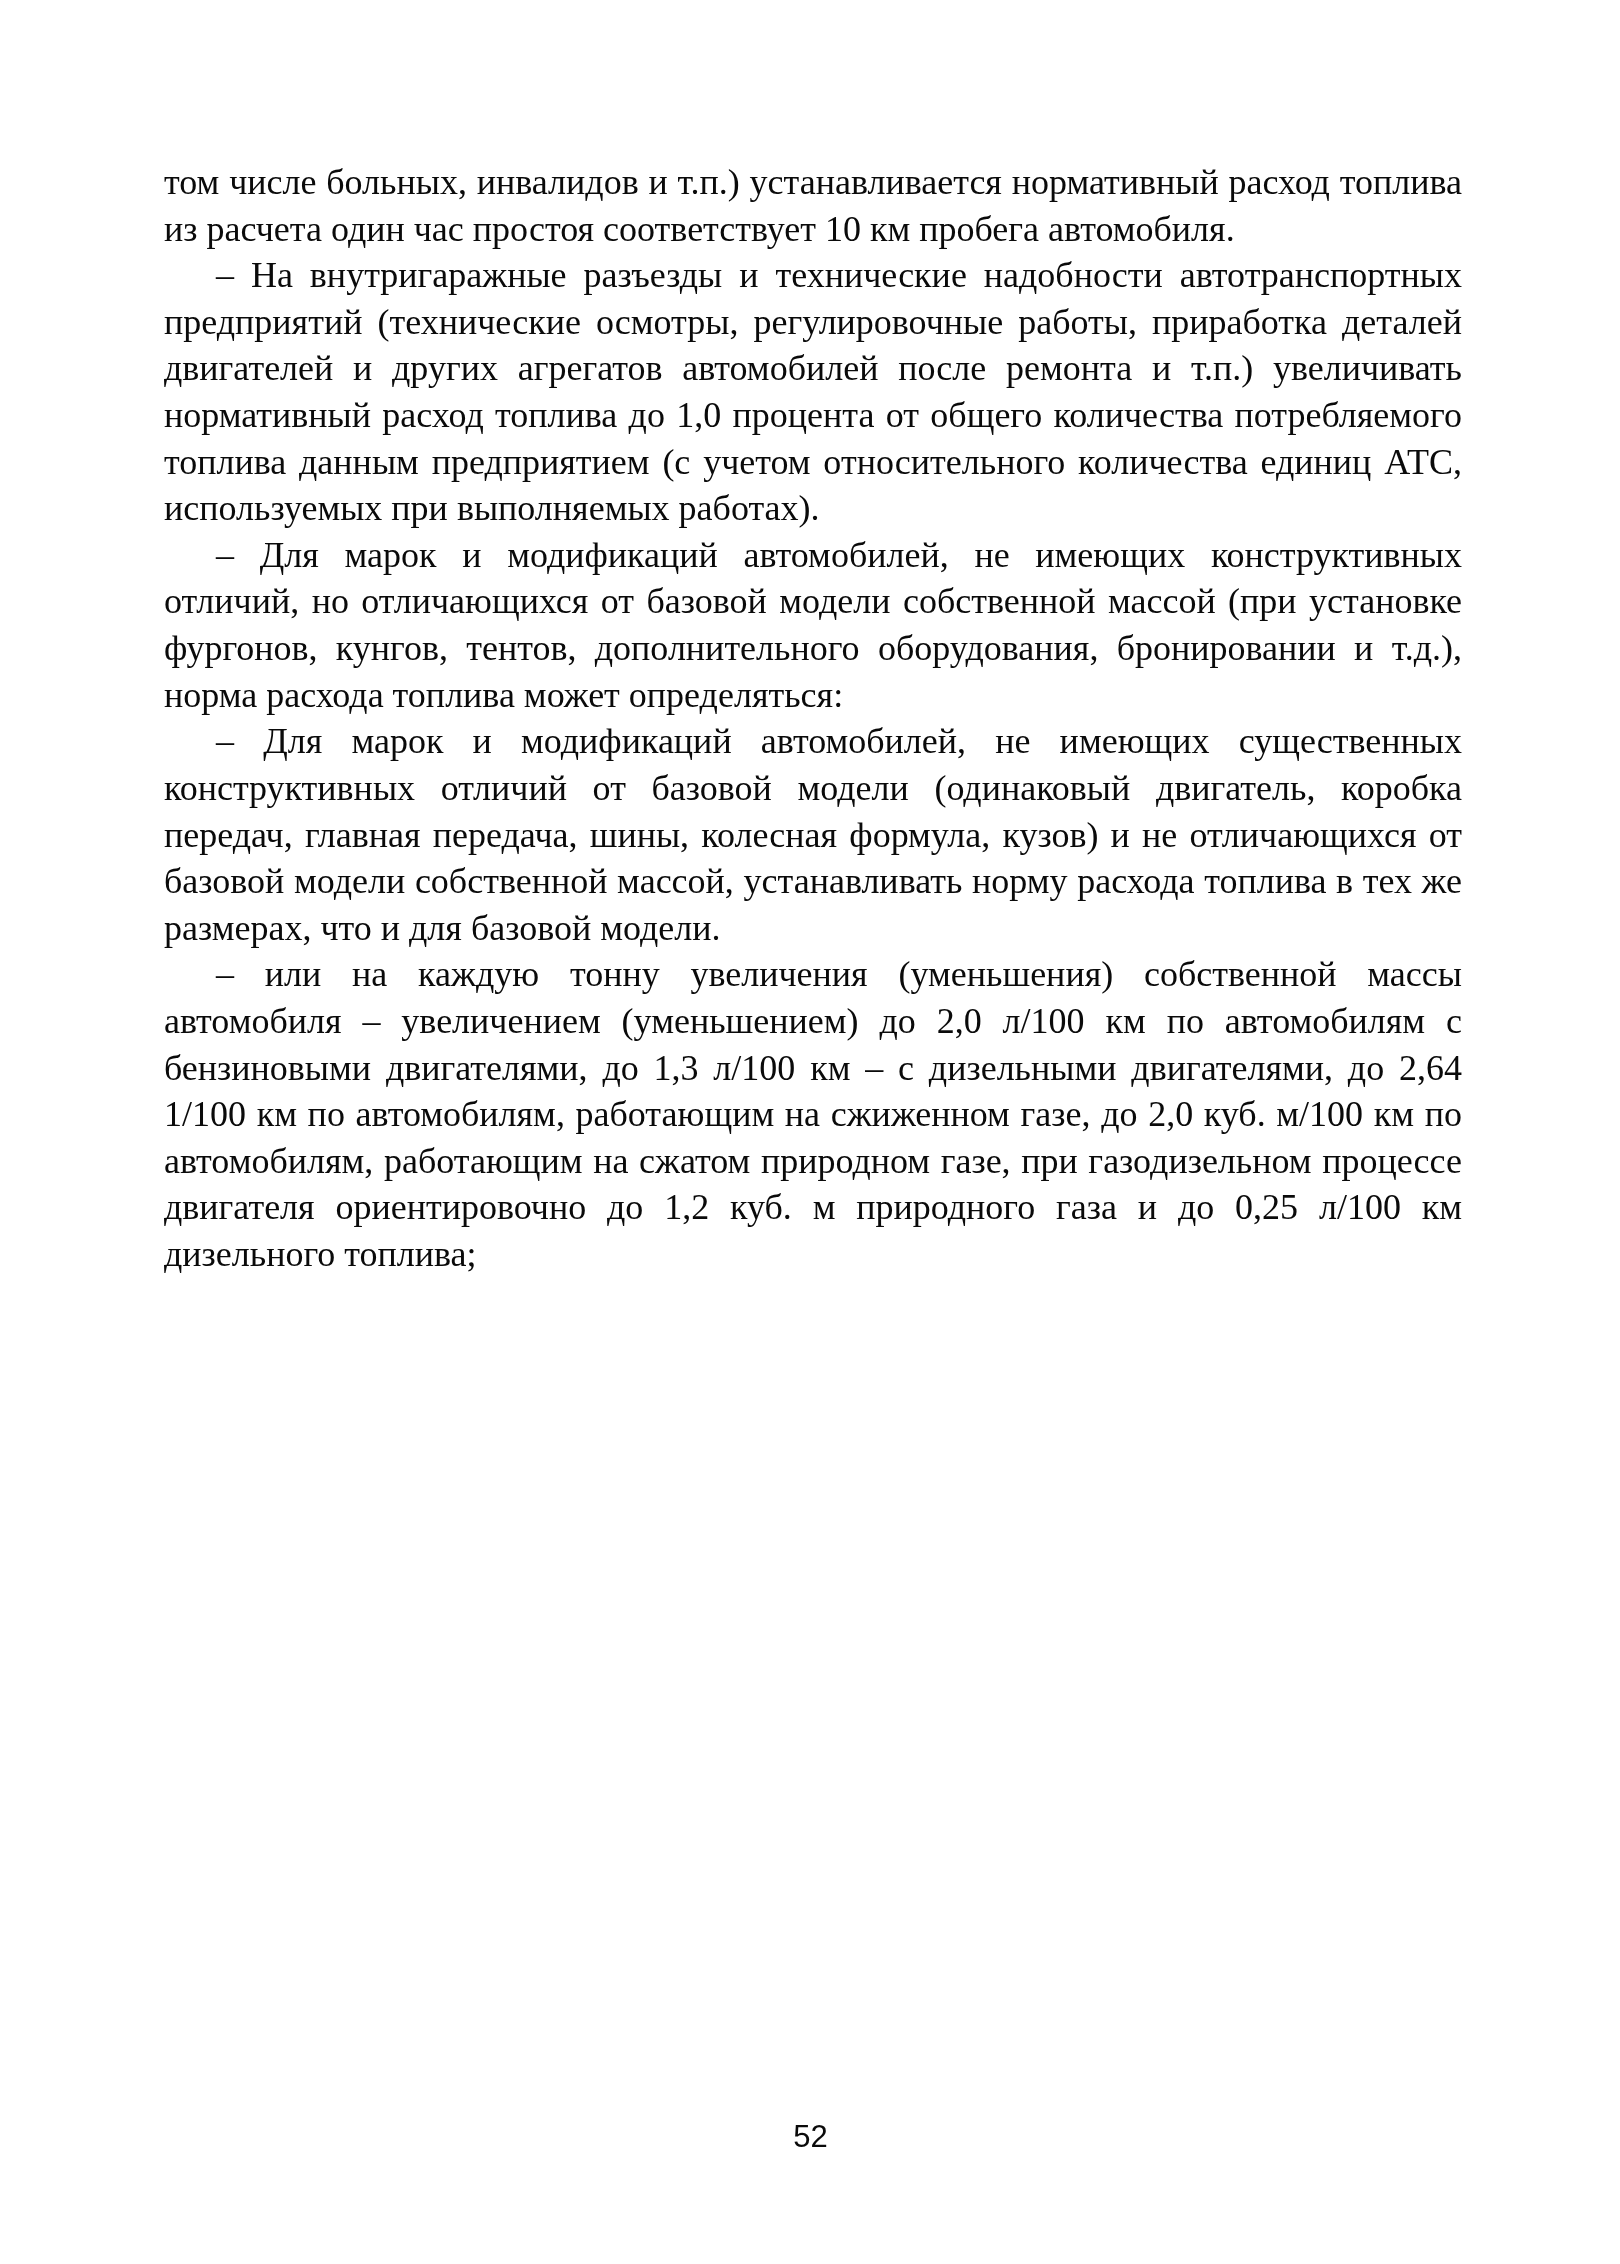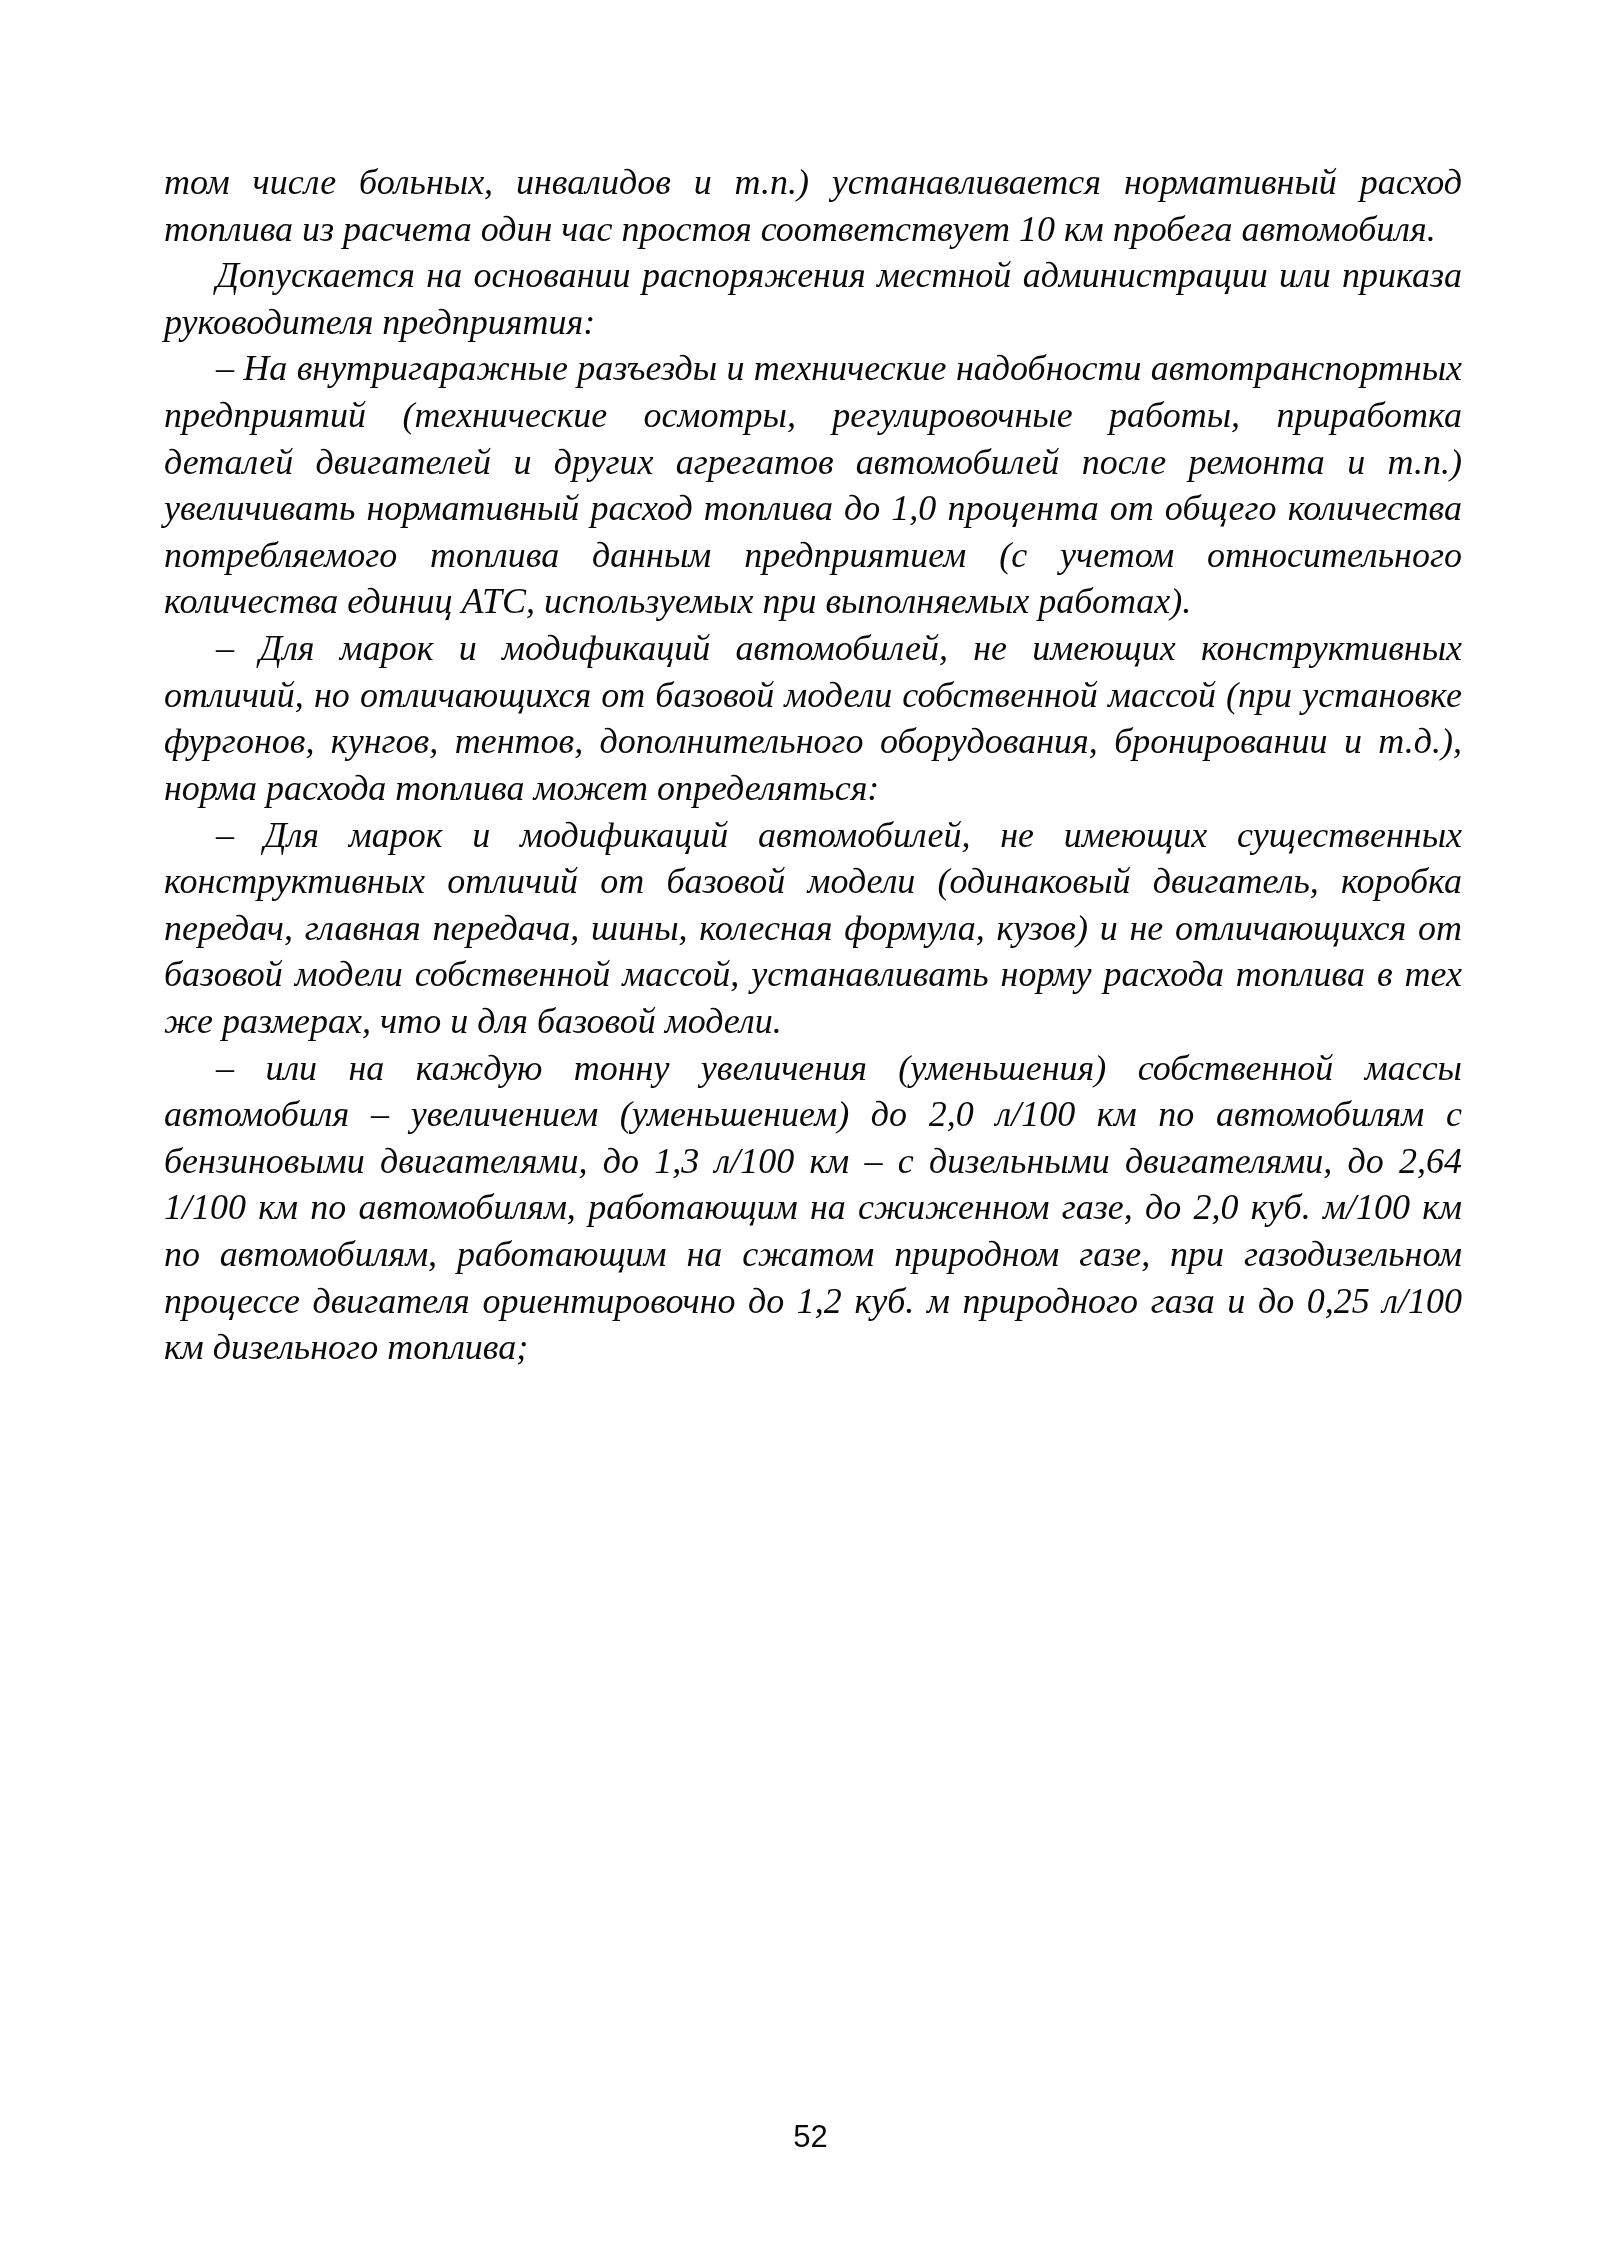--- a/index.html
+++ b/index.html
@@ -13,21 +13,20 @@
     height: 2265px;
     background: #ffffff;
     box-sizing: border-box;
     overflow: hidden;
   }
   .text-column {
     position: absolute;
     left: 164px;
     top: 159px;
     width: 1298px;
-    font-style: italic;
   }
   .para {
     font-family: "Liberation Serif", serif;
     font-size: 36px;
     line-height: 1.295;
     color: #0a0a0a;
     text-align: justify;
     text-justify: inter-word;
     margin: 0;
     hyphens: manual;
@@ -48,21 +47,20 @@
     font-size: 31px;
     color: #0a0a0a;
   }
 </style>
 </head>
 <body>
 
 <div class="page">
   <div class="text-column">
     <p class="para">том числе больных, инвалидов и т.п.) устанавливается нормативный расход топлива из расчета один час простоя соответствует 10 км пробега автомобиля.</p>
-    <p class="para indent">Допускается на основании распоряжения местной администрации или приказа руководителя предприятия:</p>
     <p class="para indent">– На внутригаражные разъезды и технические надобности автотранспортных предприятий (технические осмотры, регулировочные работы, приработка деталей двигателей и других агрегатов автомобилей после ремонта и т.п.) увеличивать нормативный расход топлива до 1,0 процента от общего количества потребляемого топлива данным предприятием (с учетом относительного количества единиц АТС, используемых при выполняемых работах).</p>
     <p class="para indent">– Для марок и модификаций автомобилей, не имеющих конструктивных отличий, но отличающихся от базовой модели собственной массой (при установке фургонов, кунгов, тентов, дополнительного оборудования, бронировании и т.д.), норма расхода топлива может определяться:</p>
     <p class="para indent">– Для марок и модификаций автомобилей, не имеющих существенных конструктивных отличий от базовой модели (одинаковый двигатель, коробка передач, главная передача, шины, колесная формула, кузов) и не отличающихся от базовой модели собственной массой, устанавливать норму расхода топлива в тех же размерах, что и для базовой модели.</p>
     <p class="para indent">– или на каждую тонну увеличения (уменьшения) собственной массы автомобиля – увеличением (уменьшением) до 2,0 л/100 км по автомобилям с бензиновыми двигателями, до 1,3 л/100 км – с дизельными двигателями, до 2,64 1/100 км по автомобилям, работающим на сжиженном газе, до 2,0 куб. м/100 км по автомобилям, работающим на сжатом природном газе, при газодизельном процессе двигателя ориентировочно до 1,2 куб. м природного газа и до 0,25 л/100 км дизельного топлива;</p>
   </div>
   <div class="page-number">52</div>
 </div>
 
 
 </body></html>

